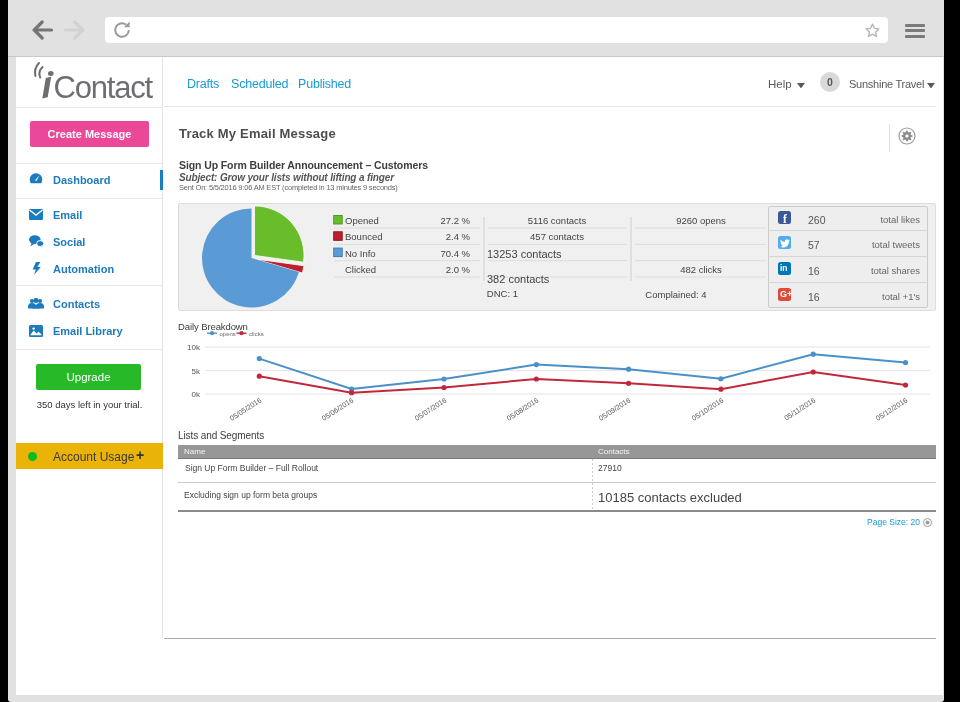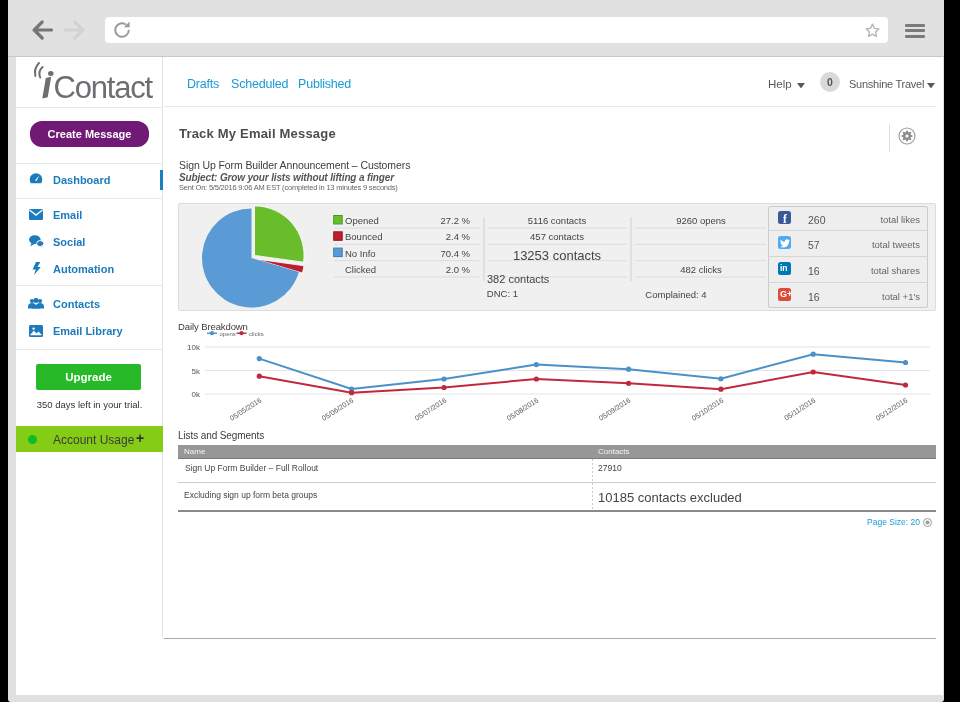--- a/index.html
+++ b/index.html
@@ -42,35 +42,35 @@
       <path d="M8.2 16.5 a9.5 9.5 0 0 1 2.4 -10.5" stroke-width="2"></path>
       <path d="M3.4 15 a14 14 0 0 1 3.6 -13" stroke-width="2"></path>
     </g>
     <g fill="#6d6e71">
       <path d="M13.8 17 l5.4 -1.3 -3.5 20.6 -5.4 1.3 z"></path>
       <ellipse cx="18.8" cy="12.6" rx="2.8" ry="2.5"></ellipse>
     </g>
     <text x="21.5" y="37" font-size="31" letter-spacing="-1.2" fill="#6d6e71" font-family="Liberation Sans,sans-serif">Contact</text>
   </svg>
   <div class="sdiv" style="top:50px"></div>
-  <div class="abs" style="left:14px;top:64px;width:119px;height:26px;background:#701a75;border-radius:12px;color:#fff;font-weight:bold;font-size:11px;text-align:center;line-height:26px">Create Message</div>
+  <div class="abs" style="left:14px;top:64px;width:119px;height:26px;background:#ec4899;border-radius:2px;color:#fff;font-weight:bold;font-size:11px;text-align:center;line-height:26px">Create Message</div>
   <div class="sdiv" style="top:106px"></div>
   <div class="abs navtxt" style="left:37px;top:117px">Dashboard</div>
   <div class="abs" style="left:144px;top:113px;width:3px;height:20px;background:#1580c2"></div>
   <div class="sdiv" style="top:141px"></div>
   <div class="abs navtxt" style="left:37px;top:152px">Email</div>
   <div class="abs navtxt" style="left:37px;top:179px">Social</div>
   <div class="abs navtxt" style="left:37px;top:206px">Automation</div>
   <div class="sdiv" style="top:228px"></div>
   <div class="abs navtxt" style="left:37px;top:241px">Contacts</div>
   <div class="abs navtxt" style="left:37px;top:268px">Email Library</div>
   <div class="sdiv" style="top:292px"></div>
-  <div class="abs" style="left:20px;top:307px;width:105px;height:26px;background:#28b928;border-radius:2px;color:#fff;font-weight:bold;font-size:11.5px;text-align:center;line-height:26px">Upgrade</div>
+  <div class="abs" style="left:20px;top:307px;width:105px;height:26px;background:#28b928;border-radius:2px;color:#fff;font-weight:normal;font-size:11.5px;text-align:center;line-height:26px">Upgrade</div>
   <div class="abs" style="left:0;top:342px;width:147px;text-align:center;font-size:9.5px;color:#333">350 days left in your trial.</div>
-  <div class="abs" style="left:0;top:369px;width:147px;height:26px;background:#84cc16">
+  <div class="abs" style="left:0;top:386px;width:147px;height:26px;background:#eab308">
     <div class="abs" style="left:12px;top:9px;width:9px;height:9px;border-radius:50%;background:#0ebc24"></div>
     <div class="abs" style="left:37px;top:7px;font-size:12px;color:#3b3b3b">Account Usage</div>
     <div class="abs" style="left:120px;top:4px;font-size:14px;color:#333;font-weight:bold">+</div>
   </div>
 
   <svg class="abs" style="left:13px;top:115px" width="14" height="13" viewBox="0 0 14 13" fill="#1c7bbd">
    <path d="M7 1.2 a6.3 6.3 0 0 1 6.3 6.3 a6.3 6.3 0 0 1 -1.3 3.8 l-10 0 a6.3 6.3 0 0 1 -1.3 -3.8 a6.3 6.3 0 0 1 6.3 -6.3 z"></path>
    <path d="M6 8.3 l4.6 -5 -3.2 5.8 z" fill="#fff"></path>
   </svg>
   <svg class="abs" style="left:13px;top:152px" width="14" height="11" viewBox="0 0 14 11" fill="#1c7bbd">
@@ -120,21 +120,21 @@
  <div class="abs" style="left:163px;top:69px;font-size:13px;font-weight:bold;color:#4d4d4d;letter-spacing:0.2px">Track My Email Message</div>
  <div class="abs" style="left:873px;top:67px;width:1px;height:28px;background:#e0e0e0"></div>
  <svg class="abs" style="left:882px;top:70px" width="18" height="18" viewBox="0 0 18 18">
   <circle cx="9" cy="9" r="8" fill="none" stroke="#9c9c9c" stroke-width="1.2"></circle>
   <circle cx="9" cy="9" r="3.9" fill="#8e8e8e"></circle>
   <g stroke="#8e8e8e" stroke-width="2" stroke-linecap="round">
    <path d="M9 4.4 V5.6 M9 12.4 V13.6 M4.4 9 H5.6 M12.4 9 H13.6 M5.7 5.7 L6.7 6.7 M11.3 11.3 L12.3 12.3 M12.3 5.7 L11.3 6.7 M6.7 11.3 L5.7 12.3"></path>
   </g>
   <circle cx="9" cy="9" r="1.6" fill="#fff"></circle>
  </svg>
- <div class="abs" style="left:163px;top:101.5px;font-size:10.5px;font-weight:normal;color:#3d3d3d;letter-spacing:-0.1px">Sign Up Form Builder Announcement – Customers</div>
+ <div class="abs" style="left:163px;top:101.5px;font-size:10.5px;font-weight:bold;color:#3d3d3d;letter-spacing:-0.1px">Sign Up Form Builder Announcement – Customers</div>
  <div class="abs" style="left:163px;top:115px;font-size:10px;font-style:italic;font-weight:bold;color:#555;letter-spacing:-0.15px">Subject: Grow your lists without lifting a finger</div>
  <div class="abs" style="left:163px;top:126px;font-size:7.5px;color:#666;letter-spacing:-0.2px">Sent On: 5/5/2016 9:06 AM EST (completed in 13 minutes 9 seconds)</div>
 
  <div class="abs" style="left:162px;top:146px;width:758px;height:108px;background:#f0f0f0;border:1px solid #ddd;border-radius:2px"></div>
  <svg class="abs" style="left:162px;top:146px" width="758" height="108" viewBox="0 0 758 108">
 
   <g transform="translate(73.5,55)">
    <path d="M0 0 L0 -49.5 A49.5 49.5 0 0 1 49.03 6.82 Z" fill="#69bd2b" stroke="#fff" stroke-width="0.8" transform="translate(3,-2.6)"></path>
    <path d="M0 0 L49.03 6.82 A49.5 49.5 0 0 1 47.45 14.1 Z" fill="#bf1e2e" stroke="#fff" stroke-width="0.8" transform="translate(3.4,0.9)"></path>
    <path d="M0 0 L47.45 14.1 A49.5 49.5 0 1 1 0 -49.5 Z" fill="#5b9bd5"></path>
@@ -157,21 +157,21 @@
  <div class="abs" style="left:329px;top:158px;font-size:9.5px;color:#444">Opened</div>
  <div class="abs" style="left:329px;top:174.3px;font-size:9.5px;color:#444">Bounced</div>
  <div class="abs" style="left:329px;top:190.6px;font-size:9.5px;color:#444">No Info</div>
  <div class="abs" style="left:329px;top:206.9px;font-size:9.5px;color:#444">Clicked</div>
  <div class="abs" style="left:394px;top:158px;width:60px;text-align:right;font-size:9.5px;color:#444">27.2 %</div>
  <div class="abs" style="left:394px;top:174.3px;width:60px;text-align:right;font-size:9.5px;color:#444">2.4 %</div>
  <div class="abs" style="left:394px;top:190.6px;width:60px;text-align:right;font-size:9.5px;color:#444">70.4 %</div>
  <div class="abs" style="left:394px;top:206.9px;width:60px;text-align:right;font-size:9.5px;color:#444">2.0 %</div>
  <div class="abs" style="left:471px;top:158px;width:140px;text-align:center;font-size:9.5px;color:#444">5116 contacts</div>
  <div class="abs" style="left:471px;top:174.3px;width:140px;text-align:center;font-size:9.5px;color:#444">457 contacts</div>
- <div class="abs" style="left:471px;top:190.6px;width:140px;text-align:center;font-size:13px;color:#444">13253 contacts</div>
+ <div class="abs" style="left:471px;top:190.6px;width:140px;text-align:left;font-size:11px;color:#444">13253 contacts</div>
  <div class="abs" style="left:471px;top:216px;width:140px;text-align:left;font-size:11px;color:#444">382 contacts</div>
  <div class="abs" style="left:615px;top:158px;width:140px;text-align:center;font-size:9.5px;color:#444">9260 opens</div>
  <div class="abs" style="left:615px;top:206.9px;width:140px;text-align:center;font-size:9.5px;color:#444">482 clicks</div>
  <div class="abs" style="left:422px;top:230.5px;width:80px;text-align:right;font-size:9.5px;color:#444">DNC: 1</div>
  <div class="abs" style="left:610px;top:231.5px;width:100px;text-align:center;font-size:9.5px;color:#444">Complained: 4</div>
 
  <div class="abs" style="left:752px;top:149px;width:160px;height:102px;background:#eee;border:1px solid #ccc;border-radius:2px"></div>
  <div class="abs" style="left:752px;top:172.5px;width:160px;height:1px;background:#d5d5d5"></div>
  <div class="abs" style="left:752px;top:198.9px;width:160px;height:1px;background:#d5d5d5"></div>
  <div class="abs" style="left:752px;top:225.3px;width:160px;height:1px;background:#d5d5d5"></div>

